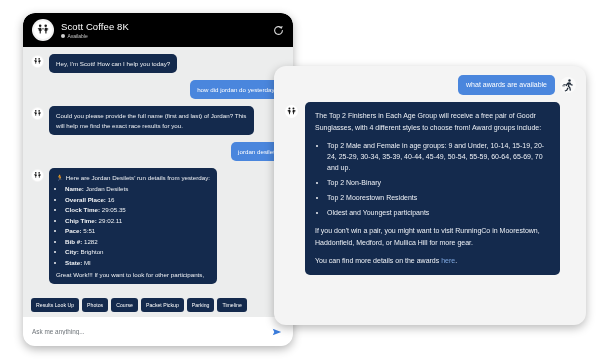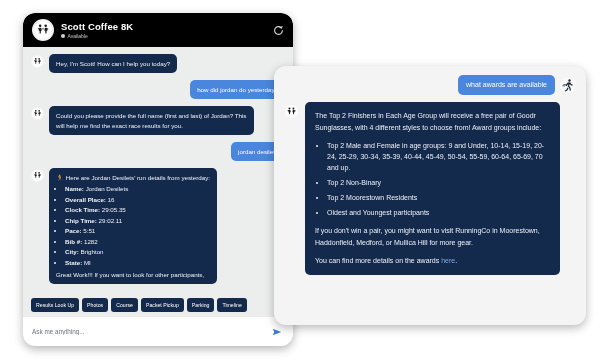--- a/index.html
+++ b/index.html
@@ -59,21 +59,21 @@
 
   .header-text {
     margin-left: 7px;
     flex: 1 1 auto;
     min-width: 0;
   }
 
   .header-title {
     color: #ffffff;
     font-size: 9.5px;
-    font-weight: 700;
+    font-weight: 400;
     line-height: 11px;
     letter-spacing: 0.1px;
     white-space: nowrap;
   }
 
   .header-status {
     display: flex;
     align-items: center;
     margin-top: 1px;
   }

